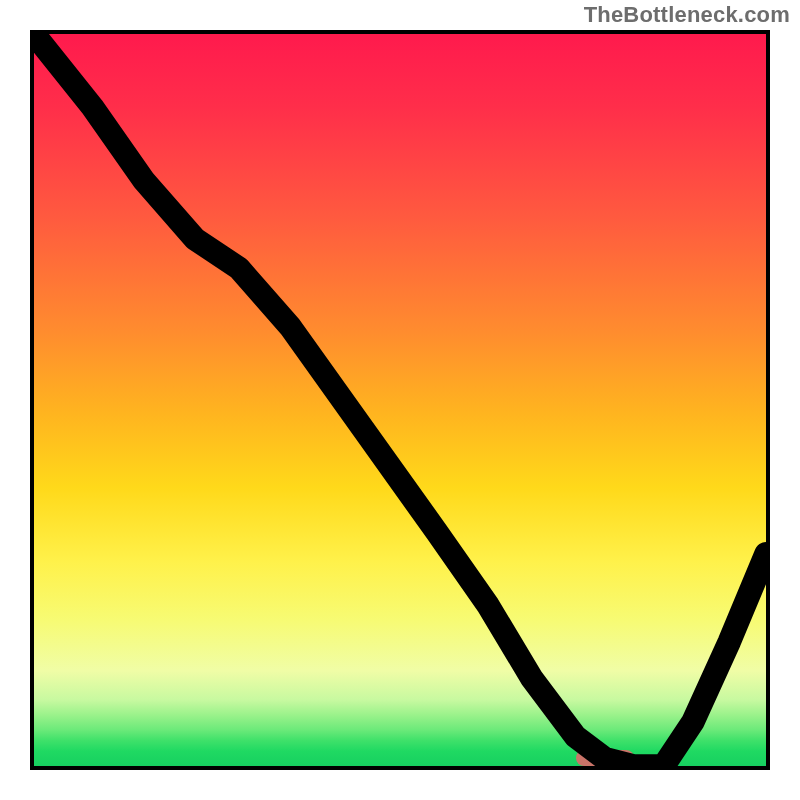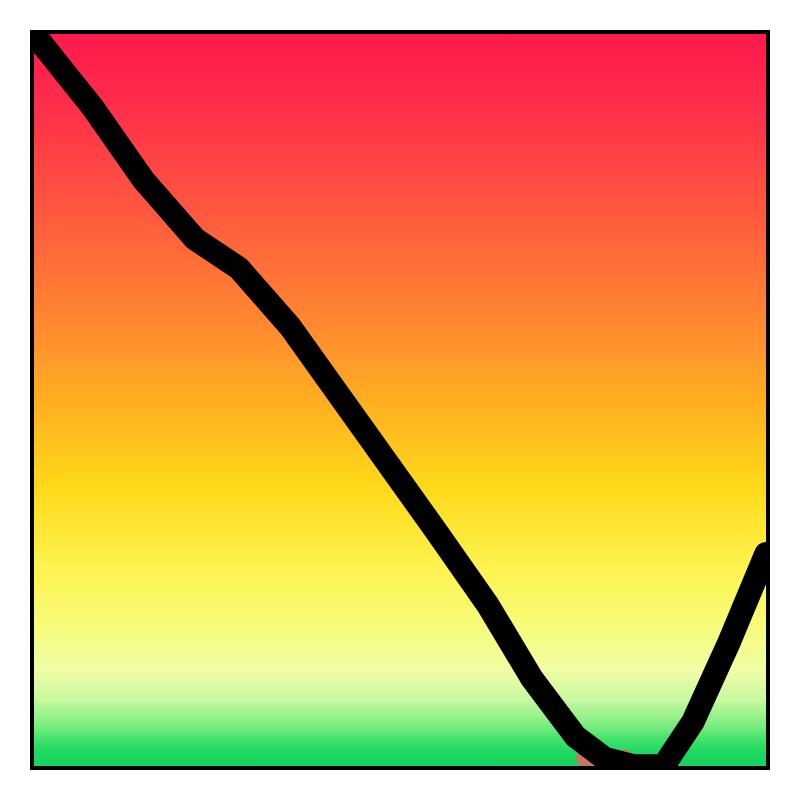--- a/index.html
+++ b/index.html
@@ -79,20 +79,21 @@
     stroke-width: 3.2;
     stroke-linecap: round;
     stroke-linejoin: round;
   }
 </style>
 </head>
 <body>
 
 <div class="container">
 
+  <div class="watermark" data-bind="watermark">TheBottleneck.com</div>
 
   <div class="plot-frame">
     <div class="gradient"></div>
 
     <div class="marker" data-bind-attr="style:__computed.marker_style" style="left:542.0px;top:716.0px;background:#d96b6a;"></div>
 
     <svg class="curve" viewBox="0 0 100 100" preserveAspectRatio="none">
       <path data-bind-attr="d:__computed.curve_d" d="M0.00 0.00 L8.00 10.00 L15.00 20.00 L22.00 28.00 L28.00 32.00 L35.00 40.00 L45.00 54.00 L55.00 68.00 L62.00 78.00 L68.00 88.00 L74.00 96.00 L78.00 99.00 L82.00 100.00 L86.00 100.00 L90.00 94.00 L95.00 83.00 L100.00 71.00"></path>
     </svg>
   </div>

